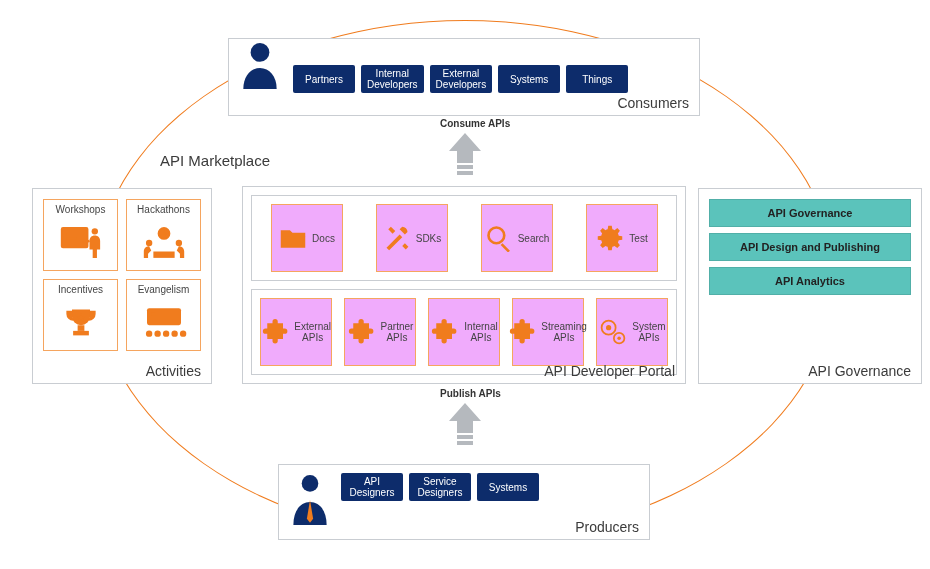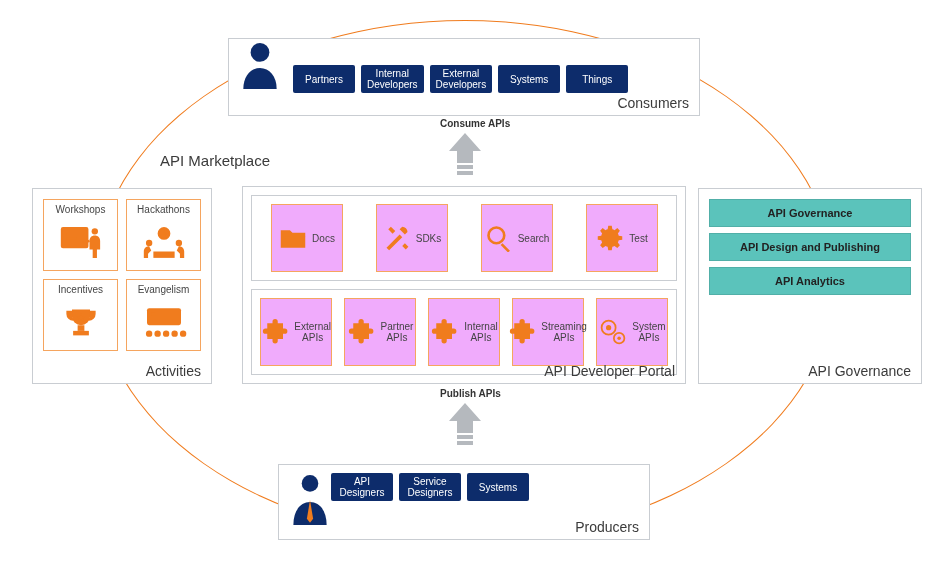--- a/index.html
+++ b/index.html
@@ -52,21 +52,21 @@
   .chip-row { display:flex; gap:6px; flex-wrap:nowrap; }
   .chip {
     background:var(--navy); color:#fff;
     font-size:10px; line-height:1.1;
     padding:4px 6px;
     min-width:62px; height:28px;
     display:flex; align-items:center; justify-content:center;
     text-align:center; border-radius:2px;
   }
   
-  .producers { left:278px; top:464px; width:372px; height:76px; padding:8px 10px 22px 10px; display:flex; align-items:flex-start; }
+  .producers { left:278px; top:464px; width:372px; height:76px; padding:8px 10px 22px 10px; display:flex; align-items:flex-start; gap:10px;}
   .tie-icon { width:42px; flex:0 0 42px; }
   
   .portal { left:242px; top:186px; width:444px; height:198px; padding:8px 8px 24px 8px; display:flex; flex-direction:column; gap:8px;}
   .subbox { border:1px solid var(--gray-border); padding:8px 6px; display:flex; gap:8px; justify-content:space-around; }
   .card {
     border:1px solid var(--orange-border);
     width:72px; height:68px;
     display:flex; flex-direction:row; align-items:center; justify-content:center;
     gap:4px; background:#f0abfc;
   }

